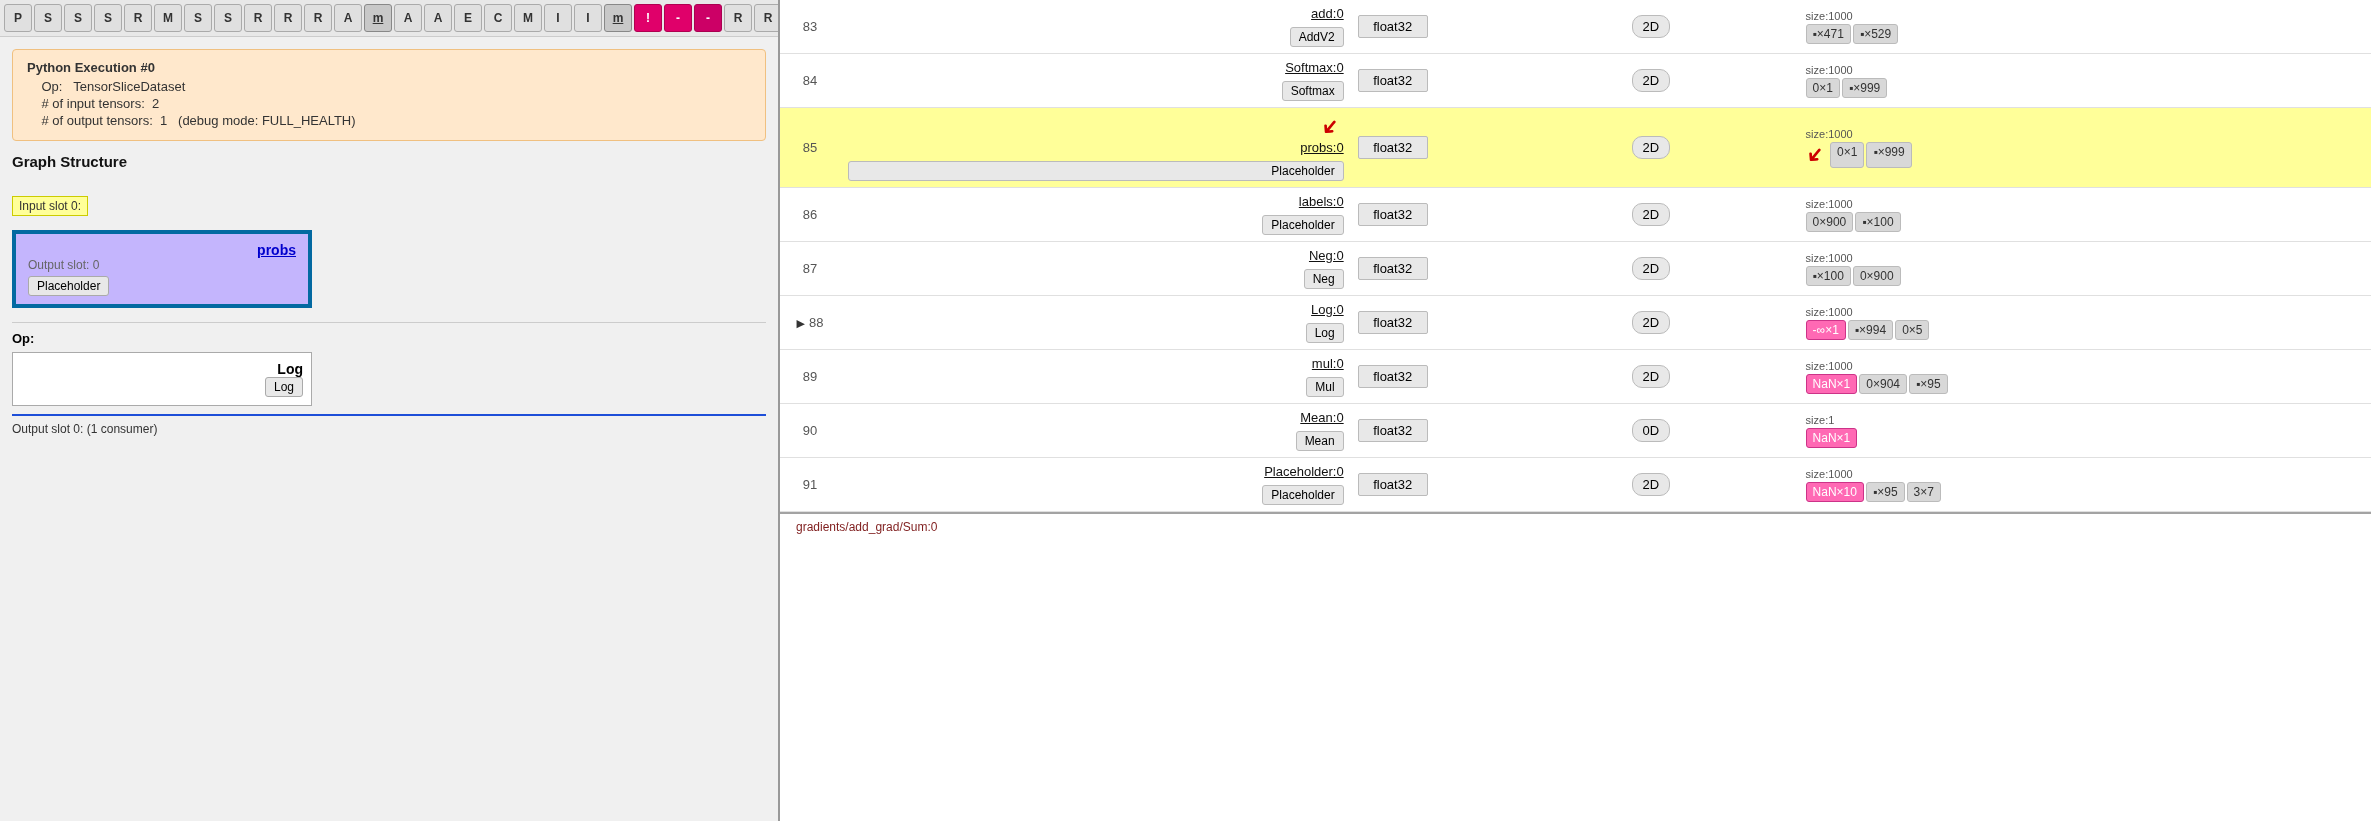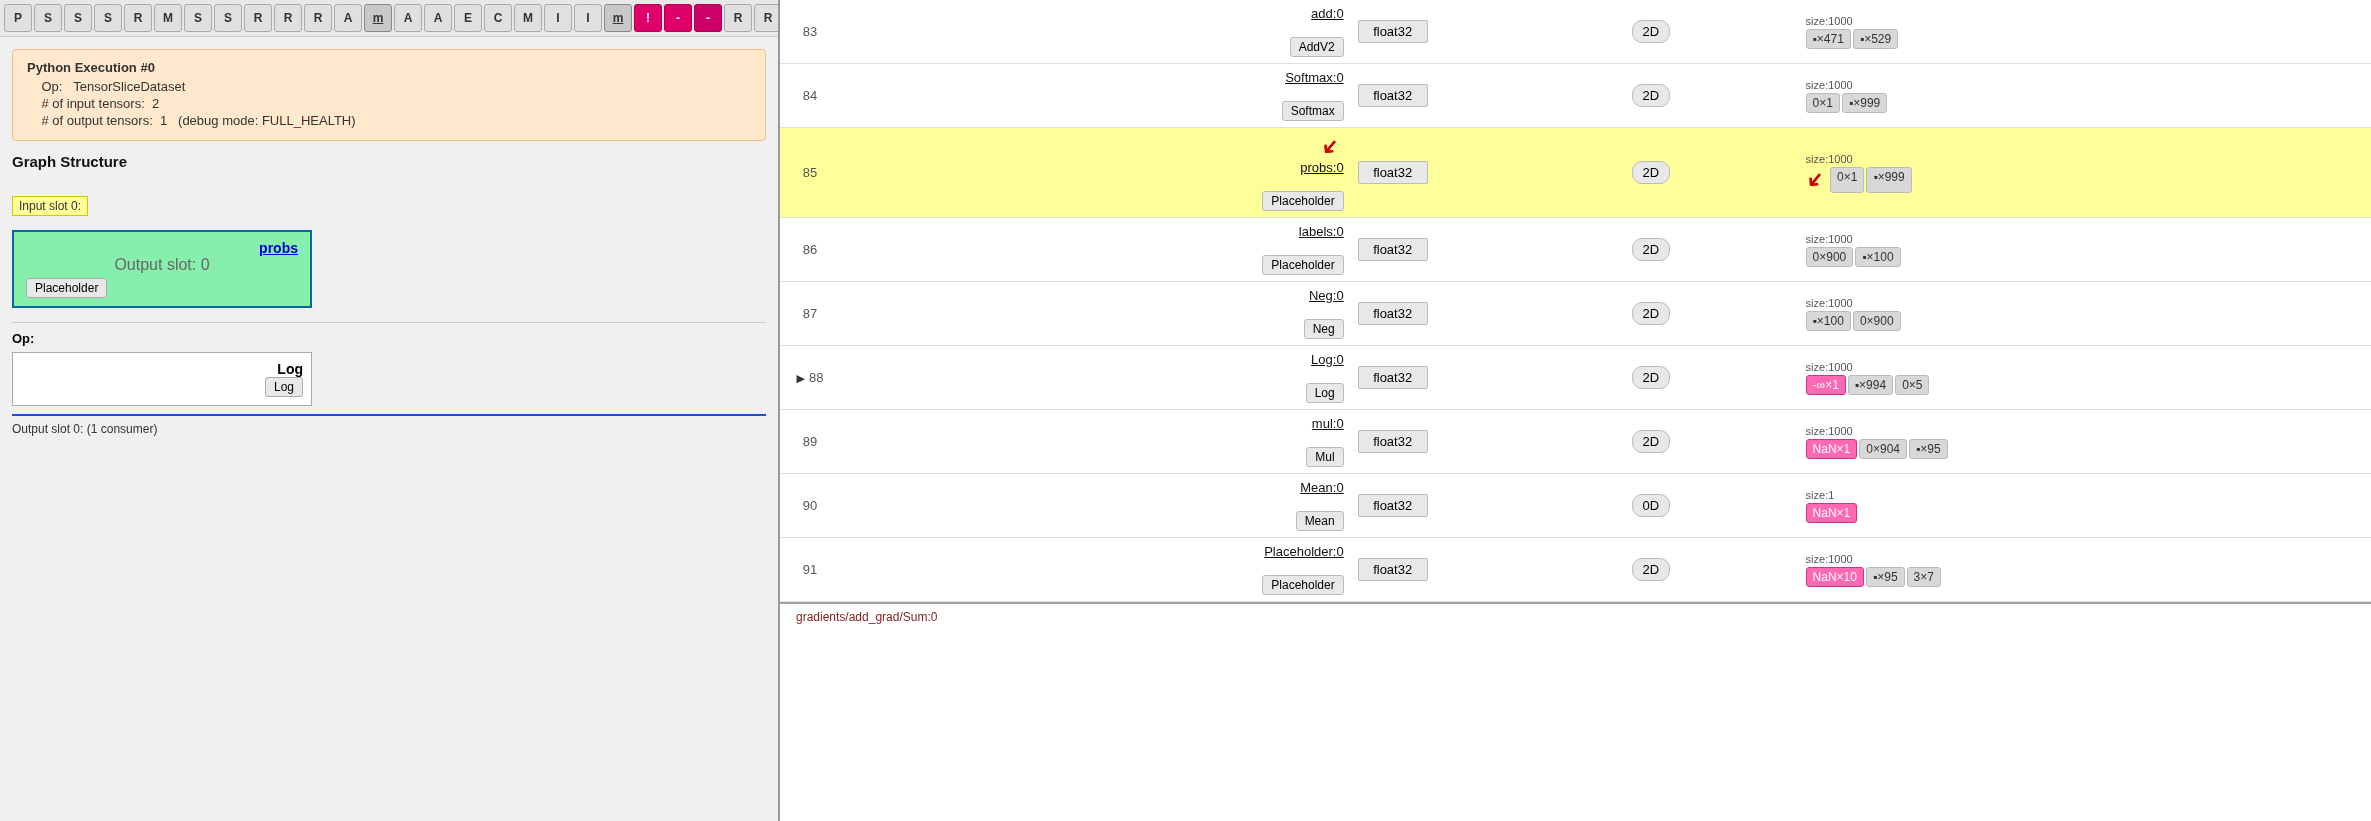--- a/index.html
+++ b/index.html
@@ -98,41 +98,41 @@
       background: #ffff99;
       border: 1px solid #cccc00;
       padding: 2px 6px;
       font-size: 12px;
       color: #333;
       margin-bottom: 4px;
       display: inline-block;
     }
 
     .slot-box {
-      border: 2px solid #0369a1;
-      background: #86efac;
+      border: 4px solid #0369a1;
+      background: #c4b5fd;
       padding: 8px 12px;
       width: 300px;
       margin-top: 4px;
       position: relative;
     }
 
     .slot-box .probs-link {
       font-weight: bold;
       text-decoration: underline;
       color: #0000cc;
       cursor: pointer;
       font-size: 14px;
       display: block;
       text-align: right;
     }
     .slot-box .output-slot-label {
       color: #666;
-      font-size: 16px;
-      text-align: center;
+      font-size: 12px;
+      text-align: left;
       display: block;
     }
     .slot-box .placeholder-btn {
       background: #e8e8e8;
       border: 1px solid #aaa;
       border-radius: 3px;
       padding: 2px 8px;
       font-size: 12px;
       cursor: pointer;
       margin-top: 4px;
@@ -235,21 +235,21 @@
       color: #111;
       font-size: 13px;
     }
     .op-name-cell .op-type-btn {
       background: #e8e8e8;
       border: 1px solid #bbb;
       border-radius: 3px;
       padding: 2px 8px;
       font-size: 12px;
       display: inline-block;
-      margin-top: 16px;
+      margin-top: 6px;
     }
 
     .dtype-btn {
       background: #e8e8e8;
       border: 1px solid #bbb;
       border-radius: 2px;
       padding: 3px 10px;
       font-size: 13px;
       display: inline-block;
       min-width: 70px;
@@ -422,21 +422,21 @@
       <div class="size-tags">
         <span class="size-tag gray">0×1</span>
                 <span class="size-tag gray">▪×999</span>
       </div>
     </td>
           </tr>
           <tr class="highlighted">
             <td class="row-num">85</td>
             <td class="op-name-cell">
       <div style="color:#cc0000; font-size:22px; transform:rotate(130deg); display:inline-block; margin-right:4px;">➜</div>
-      <div style="display:flex; flex-direction:column; align-items:flex-end;">
+      <div style="display:flex; flex-direction:column; ">
         <span class="op-title">probs:0</span>
         <span class="op-type-btn">Placeholder</span>
       </div>
     </td>
             <td><span class="dtype-btn">float32</span></td>
             <td><span class="dim-btn">2D</span></td>
             <td class="size-cell">
       <div class="size-label">size:1000</div>
       <div class="size-tags">
         <span style="color:#cc0000; font-size:22px; transform:rotate(130deg); display:inline-block; margin-right:4px;">➜</span>

